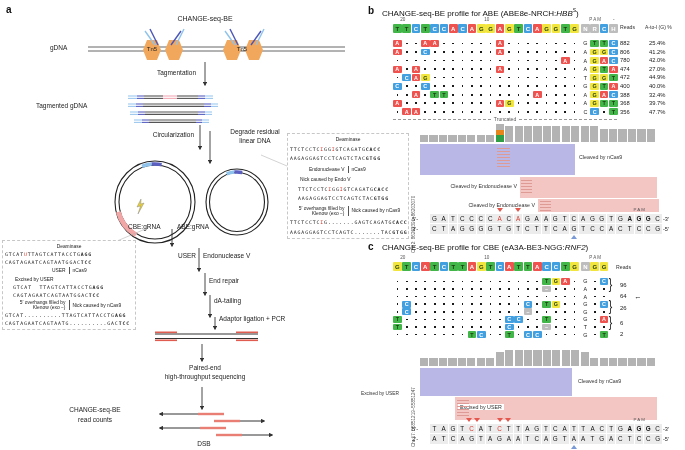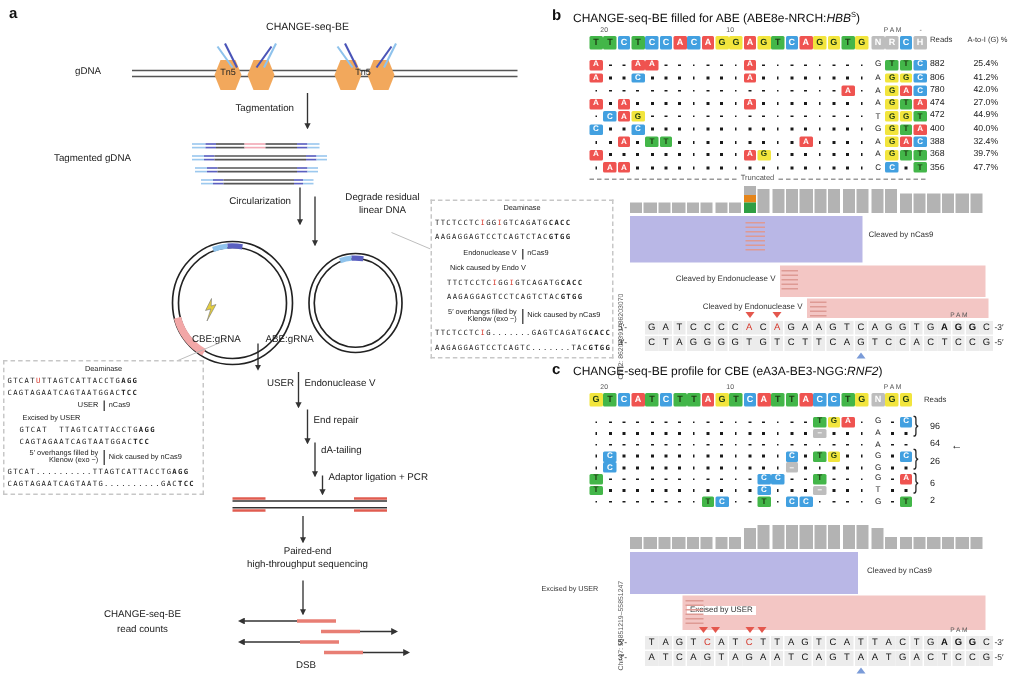--- a/index.html
+++ b/index.html
@@ -229,21 +229,21 @@
         <div class="dr">
           <div>Nick caused by nCas9</div>
         </div>
       </div>
       <div class="sq"><span>TTCTCCTC</span><span style="color: rgb(214, 56, 44);">I</span><span>G</span><span>.......</span><span>GAGTCAGATG</span><span style="font-weight: bold;">CACC</span></div>
       <div class="sq"><span>AAGAGGAGTCCTCAGTC</span><span>.......</span><span>TAC</span><span style="font-weight: bold;">GTGG</span></div>
     </div>
 
   <div class="plab" style="left:368px;top:5px">b</div>
   <div class="ptitle" style="left:382px;top:7px">
-    <span>CHANGE-seq-BE filled for ABE (ABE8e-NRCH:</span><i>HBB</i><sup>S</sup><span>)</span>
+    <span>CHANGE-seq-BE profile for ABE (ABE8e-NRCH:</span><i>HBB</i><sup>S</sup><span>)</span>
   </div>
   <div class="t" style="left:620px;top:25px;font-size:5.2px;color:#333">Reads</div>
   <div class="t" style="left:645px;top:25px;font-size:5px;color:#333;white-space:nowrap">A-to-I (G) %</div>
   <div class="trunc" style="left:393px;top:116px;width:224px">
     <span class="dash"></span>
     <span class="tl">Truncated</span>
     <span class="dash"></span>
   </div>
 
   <div class="blk" id="b-blue" style="left: 420px; top: 144px; width: 155px; height: 31px; background: rgb(185, 183, 230);"></div>

